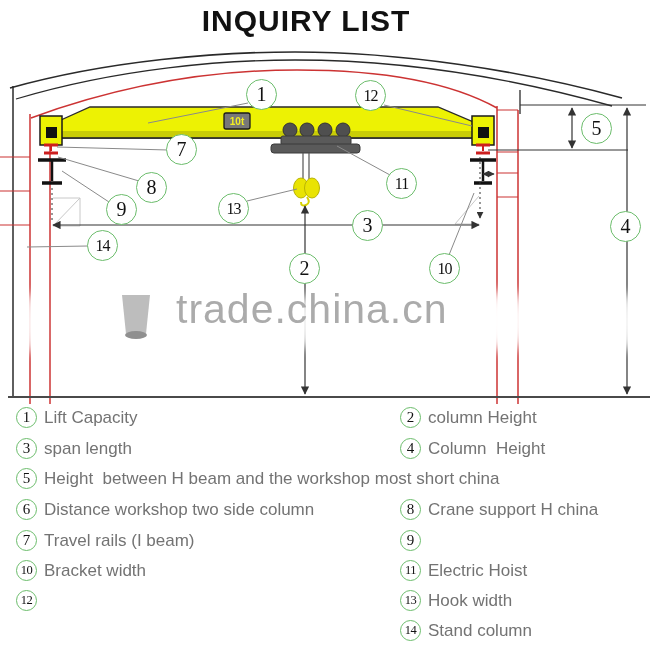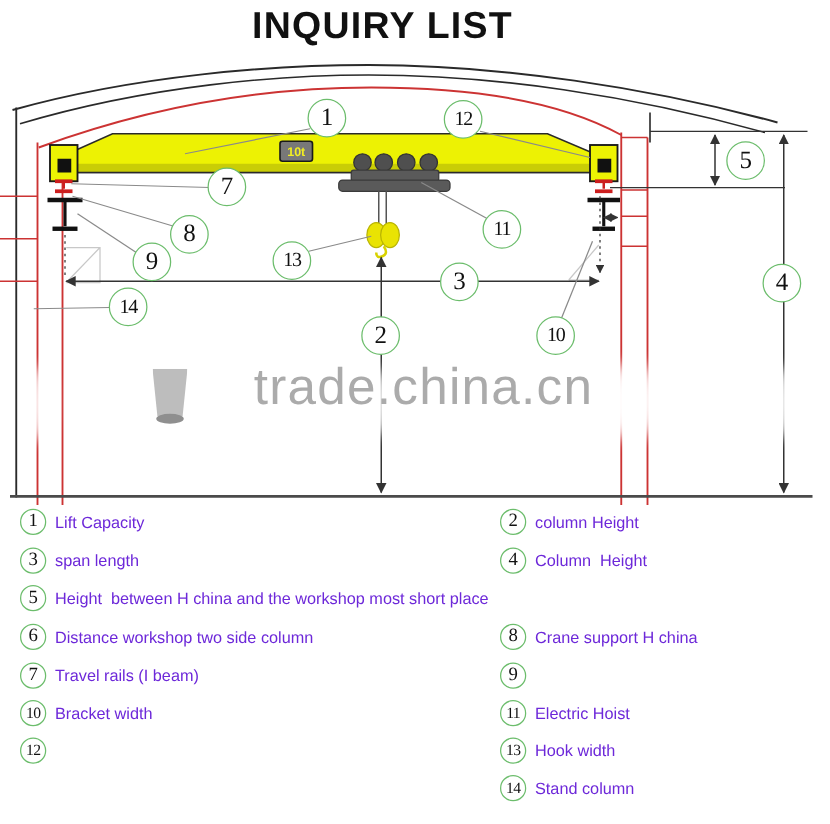--- a/index.html
+++ b/index.html
@@ -5,39 +5,39 @@
   html,body{margin:0;padding:0;background:#fff;}
   .page{position:relative;width:664px;height:644px;background:#fff;overflow:hidden;
         font-family:"Liberation Sans",sans-serif;color:#1a1a1a;}
   
   .title{position:absolute;top:4px;left:-26px;width:664px;text-align:center;
          font-size:30px;font-weight:bold;letter-spacing:1px;color:#111;}
   
   .diagram{position:absolute;top:0;left:0;z-index:1;}
   
   .smudge{position:absolute;background:#fff;filter:blur(5px);border-radius:50%;z-index:2;}
-  .wm-text{position:absolute;top:286px;left:203px;font-size:41px;color:#9d9d9d;opacity:.85;
+  .wm-text{position:absolute;top:286px;left:176px;font-size:41px;color:#9d9d9d;opacity:.85;
            letter-spacing:1px;z-index:3;white-space:nowrap;}
   .wm-logo{position:absolute;top:295px;left:122px;width:28px;height:44px;z-index:3;}
   .wm-logo .cup{position:absolute;top:0;left:0;width:28px;height:38px;background:#bdbdbd;
                 clip-path:polygon(0 0,100% 0,86% 100%,14% 100%);}
   .wm-logo .base{position:absolute;bottom:0;left:3px;width:22px;height:8px;background:#8f8f8f;
                  border-radius:50%;}
   
   .callout{position:absolute;width:29px;height:29px;border:1.5px solid #6cbd6c;border-radius:50%;
            background:#fff;display:flex;align-items:center;justify-content:center;
            font-family:"Liberation Serif",serif;font-size:20px;color:#111;z-index:5;box-sizing:content-box;}
   .callout.two{font-size:16px;letter-spacing:-1px;}
   
   .litem{position:absolute;display:flex;align-items:center;z-index:4;}
   .lnum{width:21px;height:21px;border:1.4px solid #6cbd6c;border-radius:50%;background:#fff;
         display:flex;align-items:center;justify-content:center;flex:0 0 auto;
         font-family:"Liberation Serif",serif;font-size:15px;color:#111;box-sizing:border-box;}
   .litem.two .lnum{font-size:12.5px;letter-spacing:-0.5px;}
-  .ltext{margin-left:7px;font-size:13px;color:#6d28d9;white-space:pre;}
+  .ltext{margin-left:7px;font-size:17px;color:#737373;white-space:pre;}
   .bottom-rule{position:absolute;left:8px;top:650px;width:648px;height:2px;background:#ddd;}
 </style>
 </head>
 <body>
 
 <div class="page">
 
   <div class="title">INQUIRY LIST</div>
 
   <svg class="diagram" width="664" height="408" viewBox="0 0 664 408">
@@ -198,21 +198,21 @@
   <div class="litem" style="left:16px;top:438px;">
     <span class="lnum">3</span>
     <span class="ltext">span length</span>
   </div>
   <div class="litem" style="left:400px;top:438px;">
     <span class="lnum">4</span>
     <span class="ltext">Column  Height</span>
   </div>
   <div class="litem" style="left:16px;top:468px;">
     <span class="lnum">5</span>
-    <span class="ltext">Height  between H china and the workshop most short place</span>
+    <span class="ltext">Height  between H beam and the workshop most short china</span>
   </div>
   <div class="litem" style="left:16px;top:499px;">
     <span class="lnum">6</span>
     <span class="ltext">Distance workshop two side column</span>
   </div>
   <div class="litem" style="left:400px;top:499px;">
     <span class="lnum">8</span>
     <span class="ltext">Crane support H china</span>
   </div>
   <div class="litem" style="left:16px;top:530px;">

